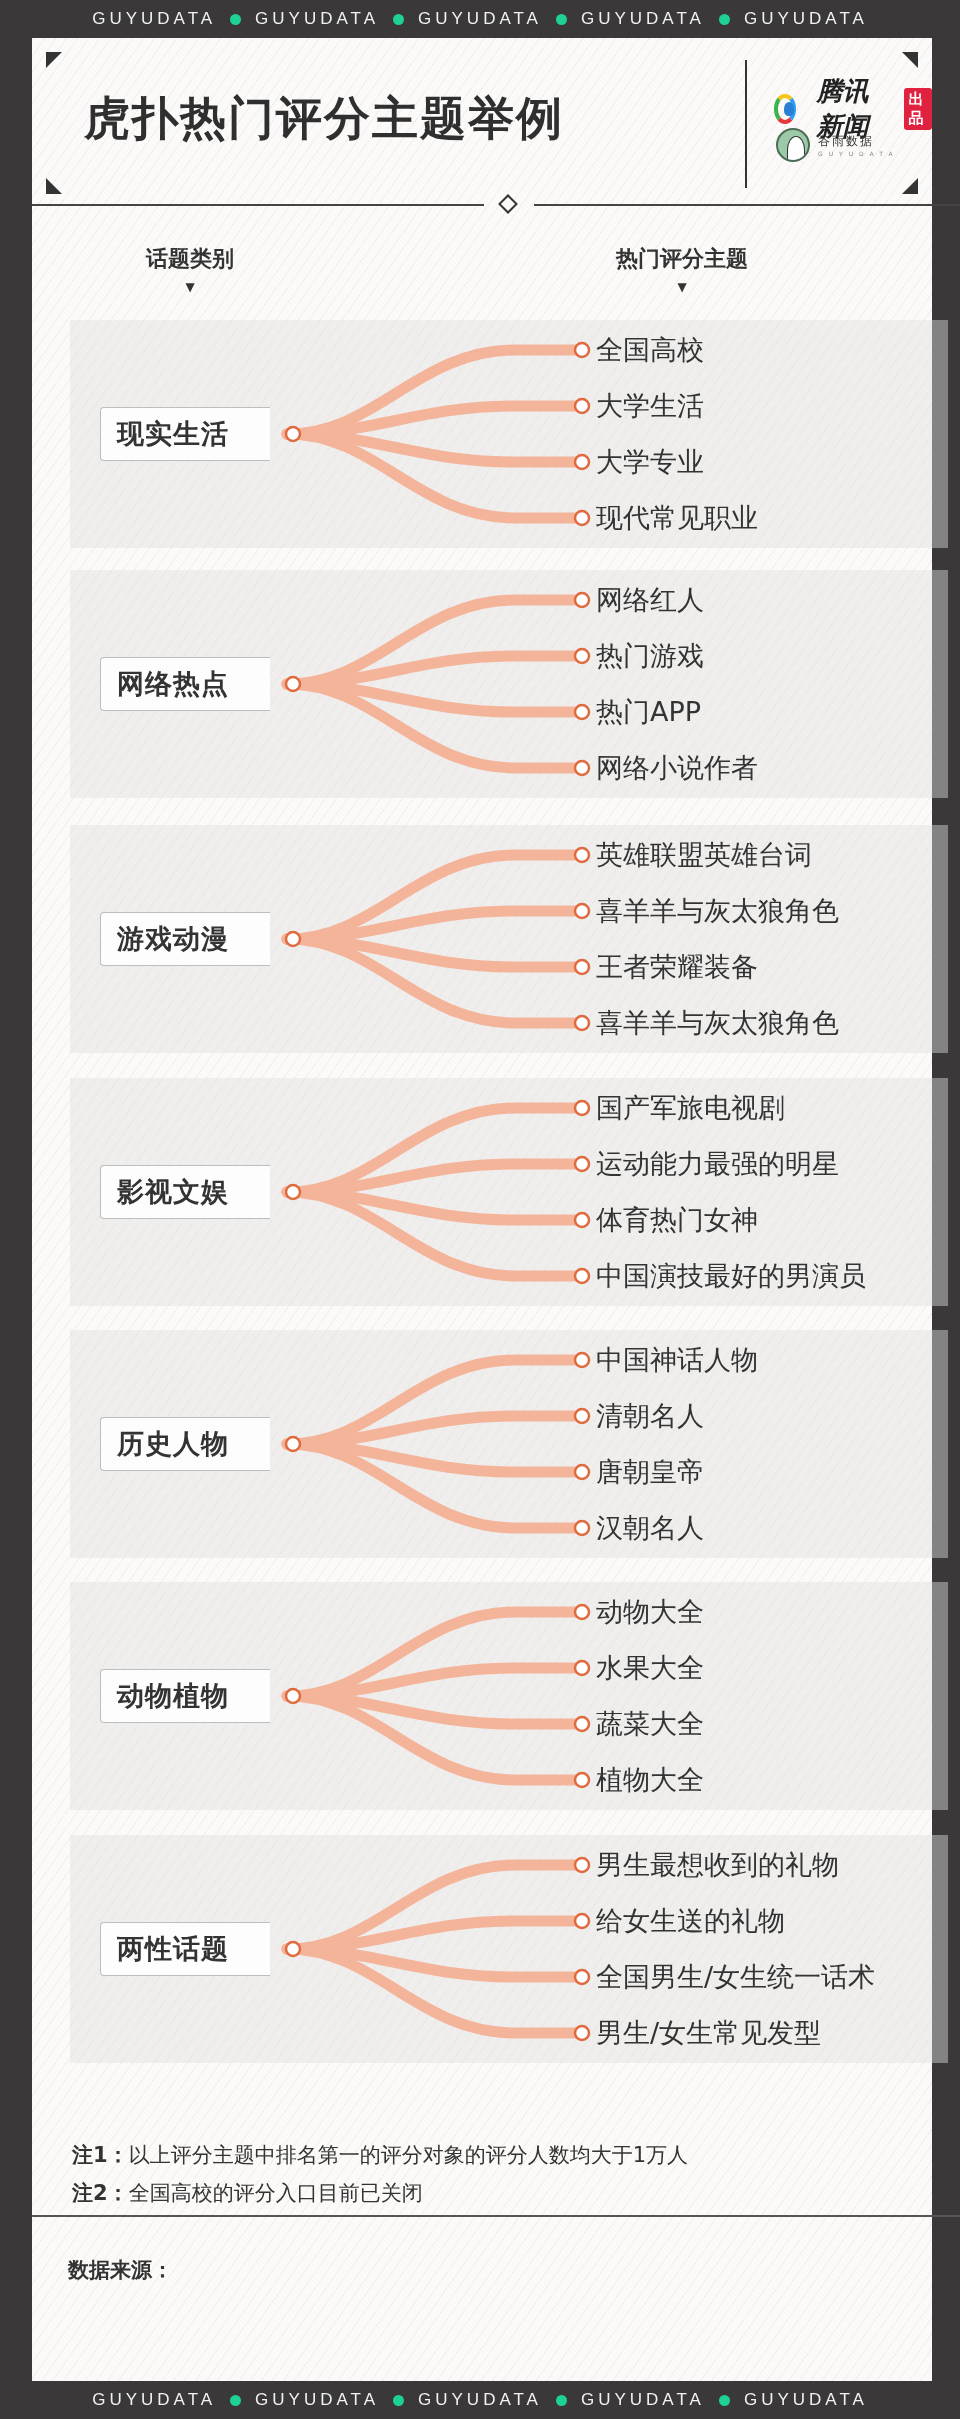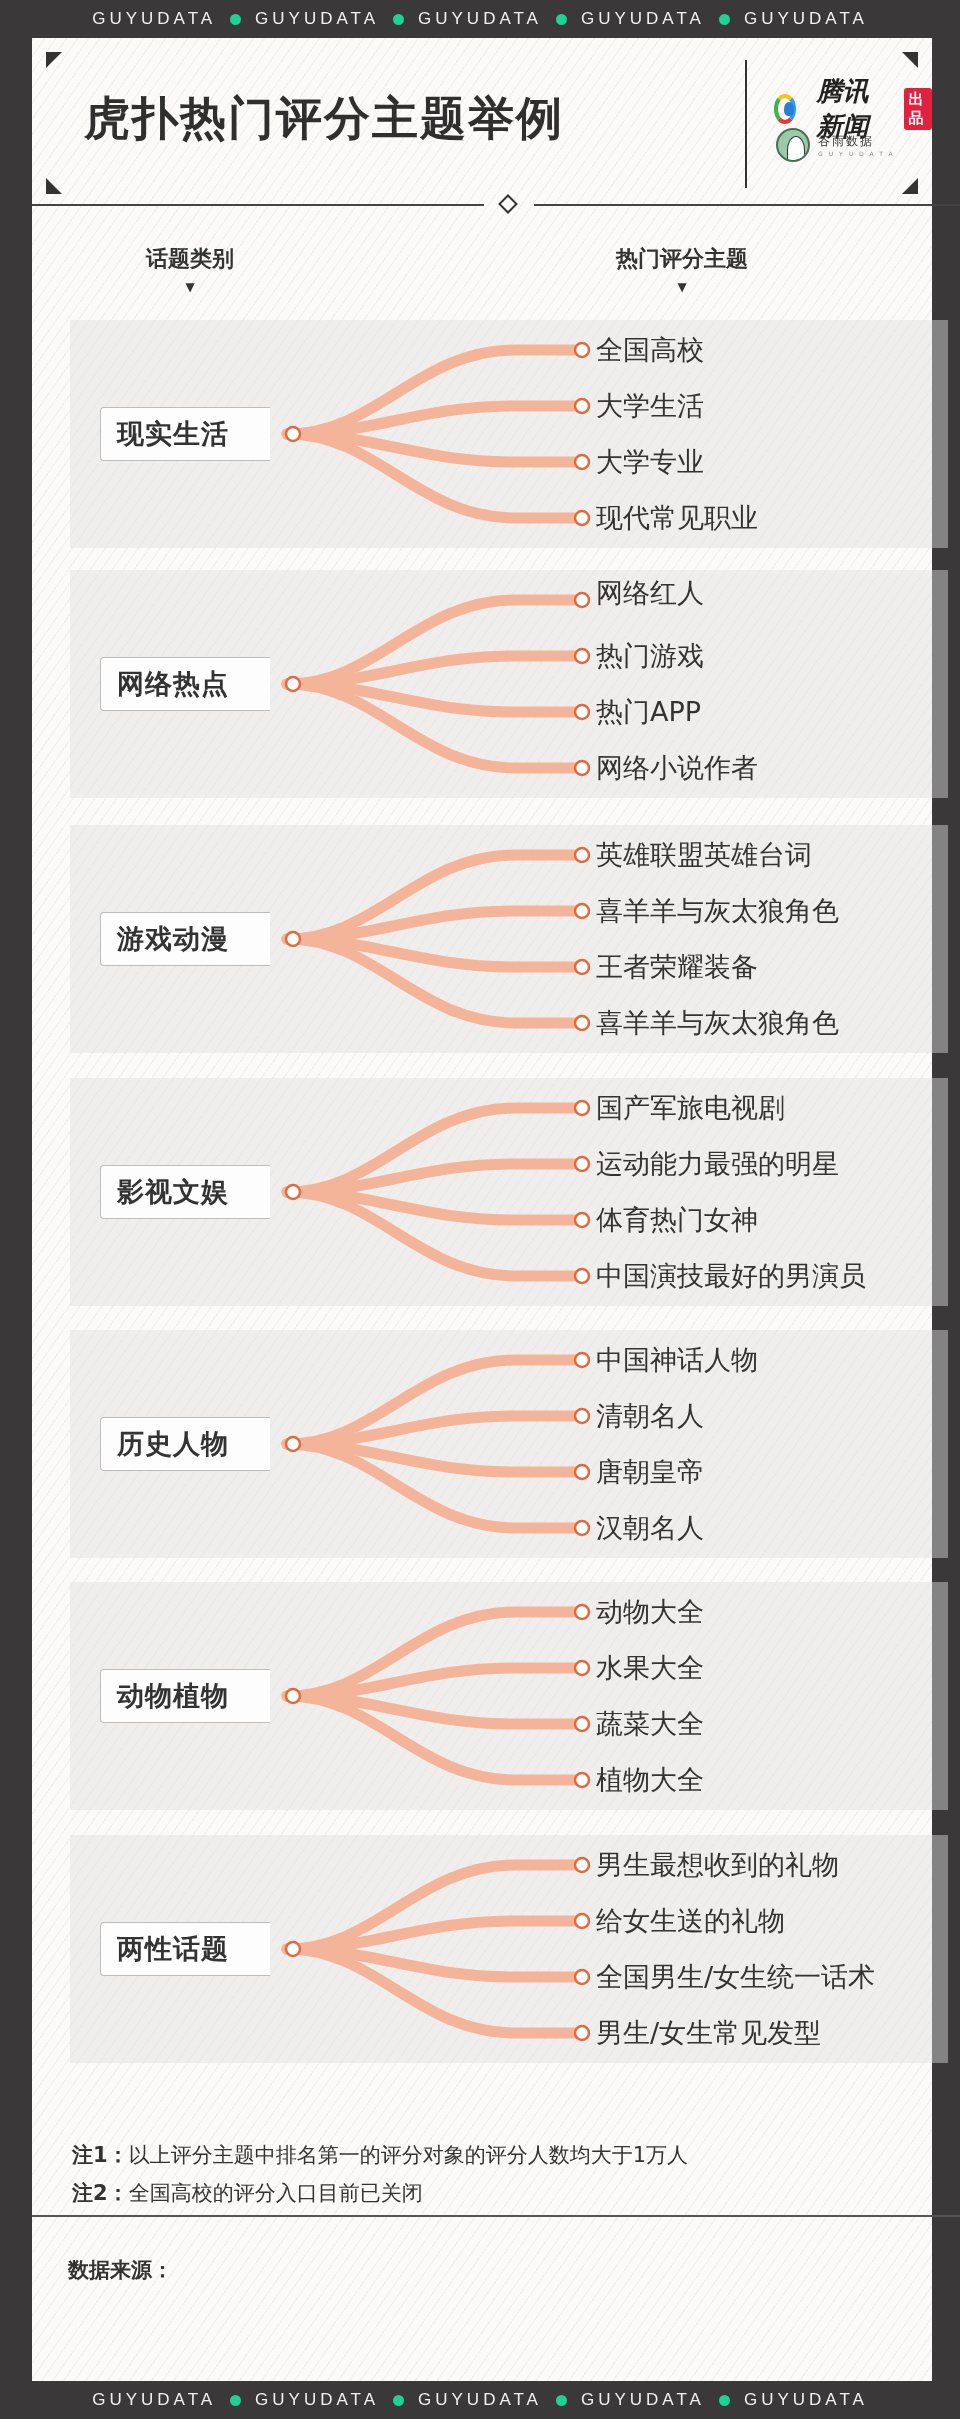--- a/index.html
+++ b/index.html
@@ -175,21 +175,21 @@
           <path d="M217 114 C 307 114, 347 198, 446 198 L 506 198" stroke="#f4b49a" stroke-width="11" fill="none" stroke-linecap="round"></path>
           <circle cx="223" cy="114" r="7" fill="#fff" stroke="#e06a40" stroke-width="2.5"></circle>
           <circle cx="512" cy="30" r="7" fill="#fff" stroke="#e06a40" stroke-width="2.5"></circle>
           <circle cx="512" cy="86" r="7" fill="#fff" stroke="#e06a40" stroke-width="2.5"></circle>
           <circle cx="512" cy="142" r="7" fill="#fff" stroke="#e06a40" stroke-width="2.5"></circle>
           <circle cx="512" cy="198" r="7" fill="#fff" stroke="#e06a40" stroke-width="2.5"></circle>
         </svg>
         <div class="cat">
           <span class="cat-label">网络热点</span>
         </div>
-        <div class="topic" style="top: 6px;">网络红人</div>
+        <div class="topic" style="top: 13px;">网络红人</div>
         <div class="topic" style="top: 69px;">热门游戏</div>
         <div class="topic" style="top: 125px;">热门APP</div>
         <div class="topic" style="top: 181px;">网络小说作者</div>
       </div>
       <div class="group" style="top: 787px;">
         <svg class="branches" width="878" height="228">
           <path d="M217 114 C 307 114, 347 30, 446 30 L 506 30" stroke="#f4b49a" stroke-width="11" fill="none" stroke-linecap="round"></path>
           <path d="M217 114 C 307 114, 347 86, 446 86 L 506 86" stroke="#f4b49a" stroke-width="11" fill="none" stroke-linecap="round"></path>
           <path d="M217 114 C 307 114, 347 142, 446 142 L 506 142" stroke="#f4b49a" stroke-width="11" fill="none" stroke-linecap="round"></path>
           <path d="M217 114 C 307 114, 347 198, 446 198 L 506 198" stroke="#f4b49a" stroke-width="11" fill="none" stroke-linecap="round"></path>

